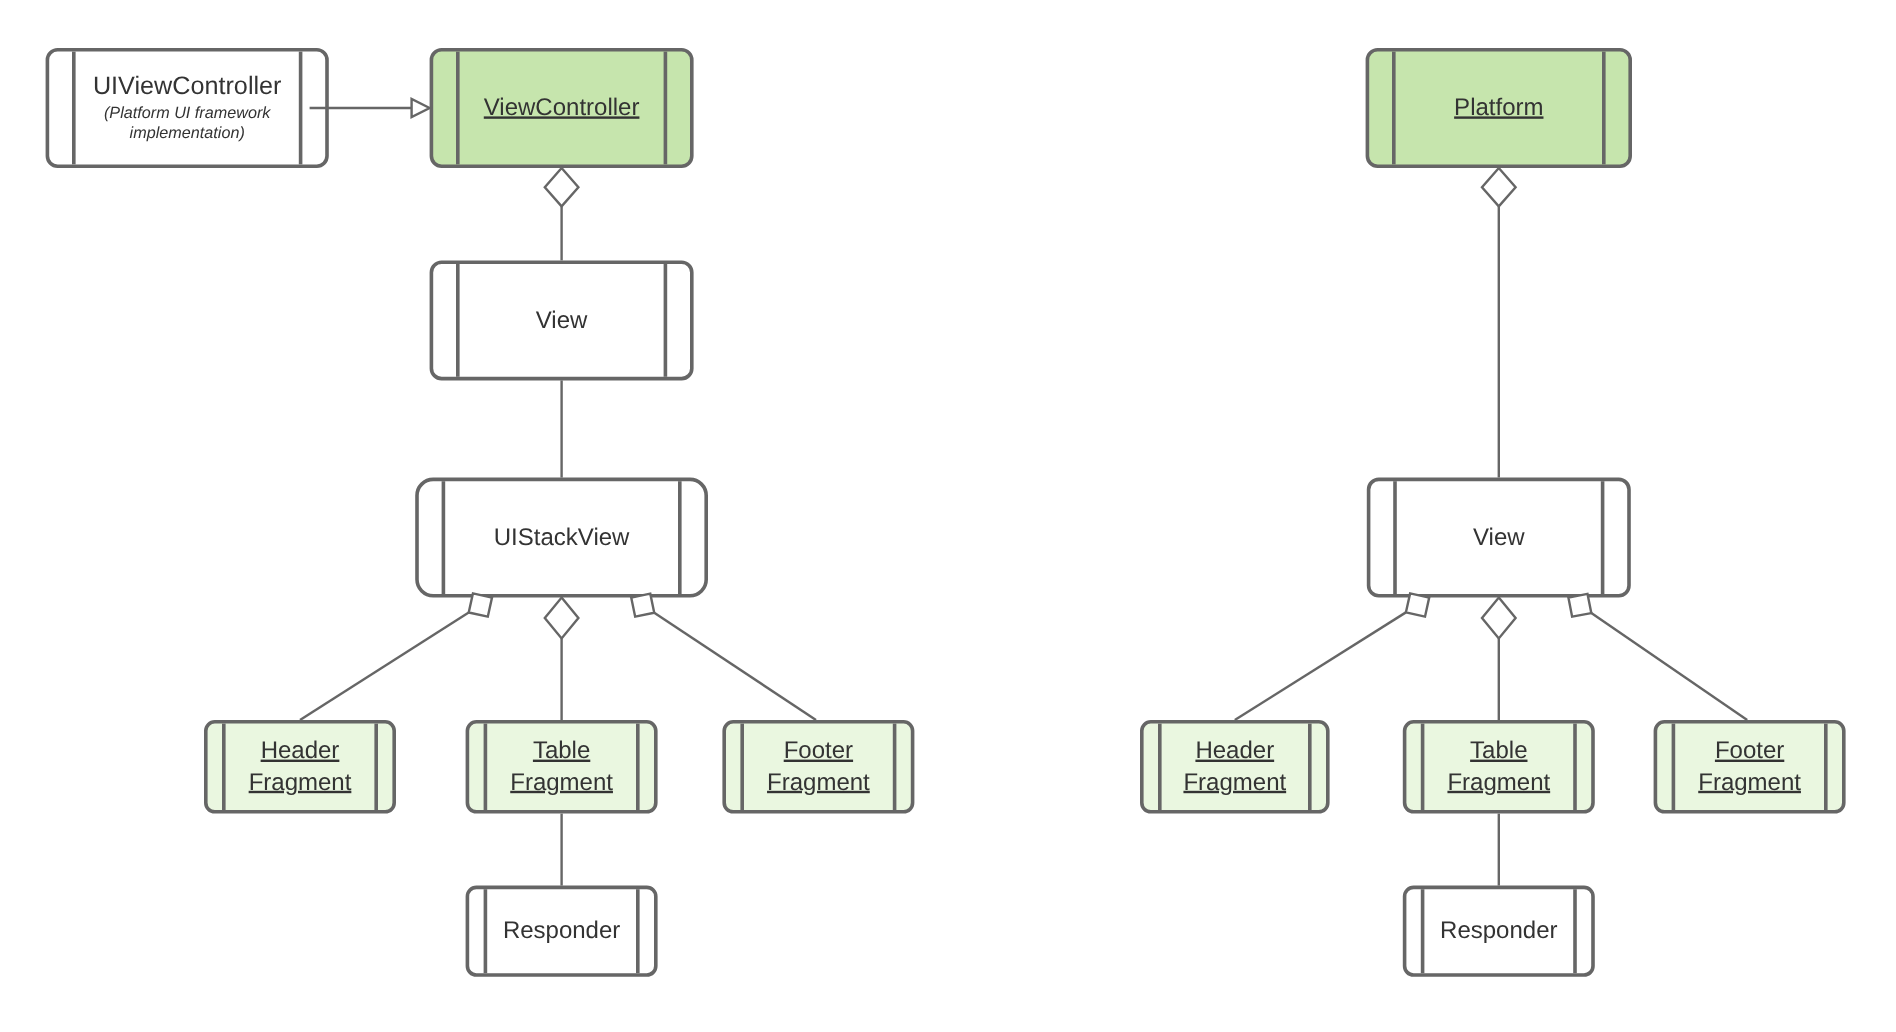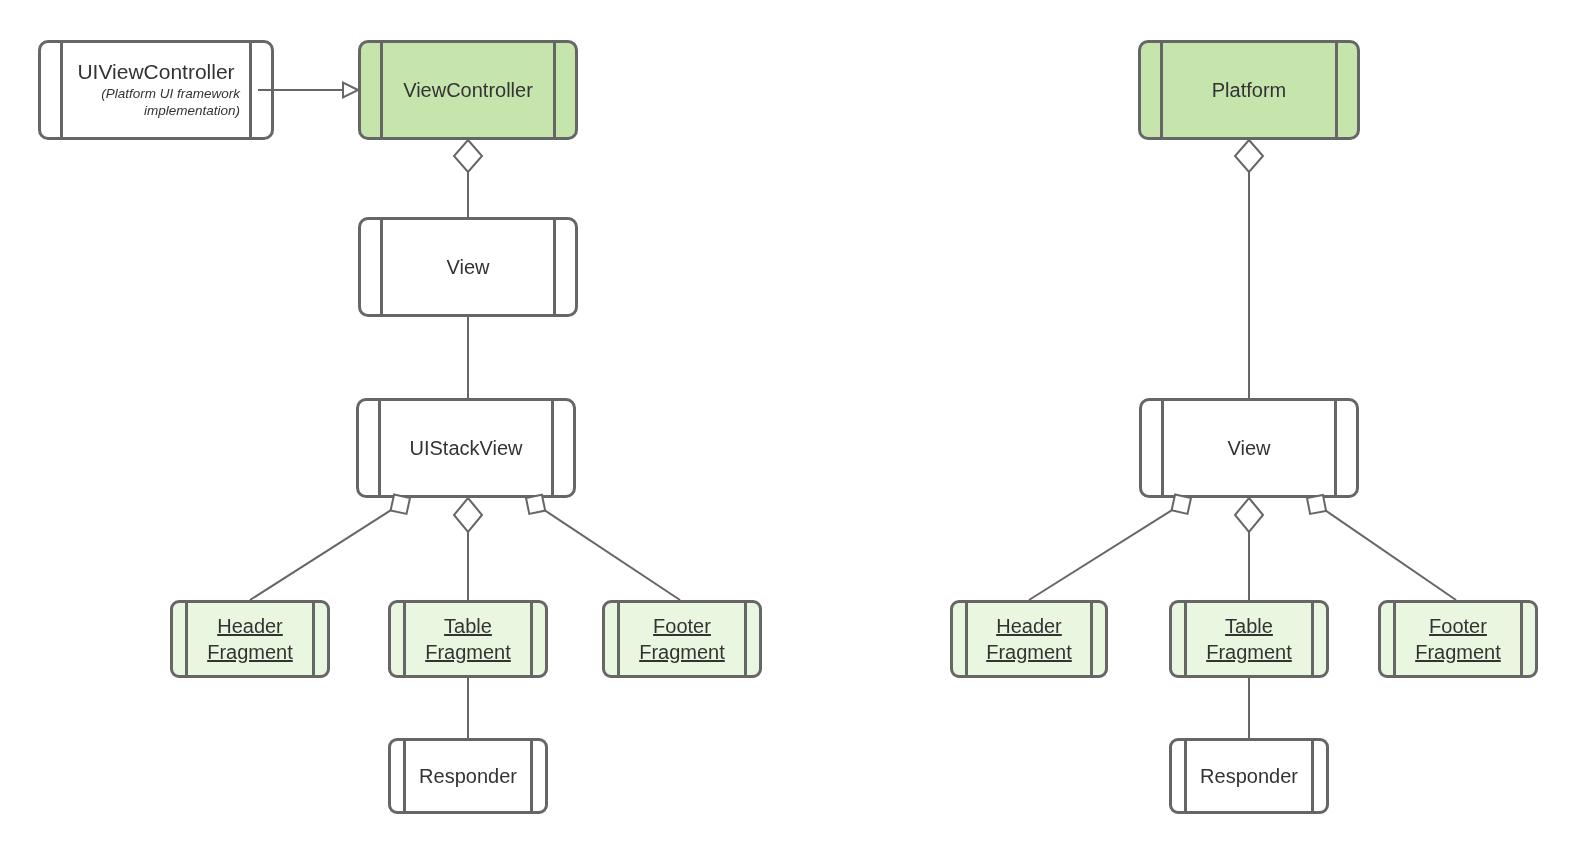--- a/index.html
+++ b/index.html
@@ -27,35 +27,35 @@
     background:var(--node-white);
     display:flex;
     flex-direction:column;
     align-items:center;
     justify-content:center;
     text-align:center;
     font-size:20px;
     line-height:1.3;
     z-index:1;
   }
-  .node.green{background:var(--node-green);}
+  .node.green{background:var(--node-green);text-decoration:underline;}
   .node.lightgreen{background:var(--node-light-green);text-decoration:underline;}
   .node .bar{
     position:absolute;
     top:0;bottom:0;
     width:3px;
     background:var(--stroke);
   }
   .node.big .bar.l{left:19px;}
   .node.big .bar.r{right:19px;}
   .node.small{border-radius:9px;font-size:20px;}
   .node.small .bar.l{left:12px;}
   .node.small .bar.r{right:12px;}
   .node .title{font-size:21px;line-height:1.15;}
-  .node .subtitle{font-size:13.5px;font-style:italic;line-height:1.25;margin-top:2px;text-align:right;}
+  .node .subtitle{font-size:13.5px;font-style:italic;line-height:1.25;margin-top:2px;}
   svg.connectors{
     position:absolute;
     left:0;top:0;
     width:1580px;height:860px;
     z-index:2;
     pointer-events:none;
   }
   .edge{stroke:var(--stroke);stroke-width:2;fill:none;}
   .marker{stroke:var(--stroke);stroke-width:2;fill:var(--node-white);}
 </style>
@@ -76,21 +76,21 @@
     <div class="bar r"></div>
     <div>ViewController</div>
   </div>
 
   <div class="node big" style="left:358px;top:217px;width:220px;height:100px;">
     <div class="bar l"></div>
     <div class="bar r"></div>
     <div>View</div>
   </div>
 
-  <div class="node big" style="left:356px;top:398px;width:220px;height:100px;">
+  <div class="node big" style="left:346px;top:398px;width:244px;height:100px;border-radius:15px;">
     <div class="bar l"></div>
     <div class="bar r"></div>
     <div>UIStackView</div>
   </div>
 
   <div class="node small lightgreen" style="left:170px;top:600px;width:160px;height:78px;">
     <div class="bar l"></div>
     <div class="bar r"></div>
     <div>
       <div>Header</div>

